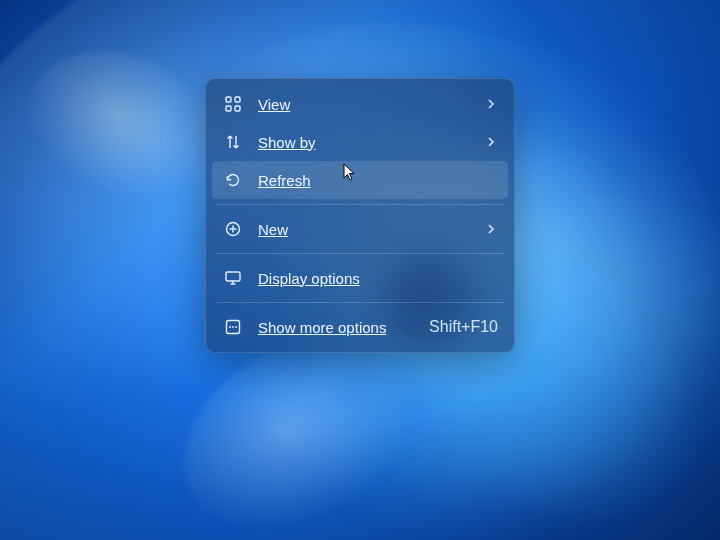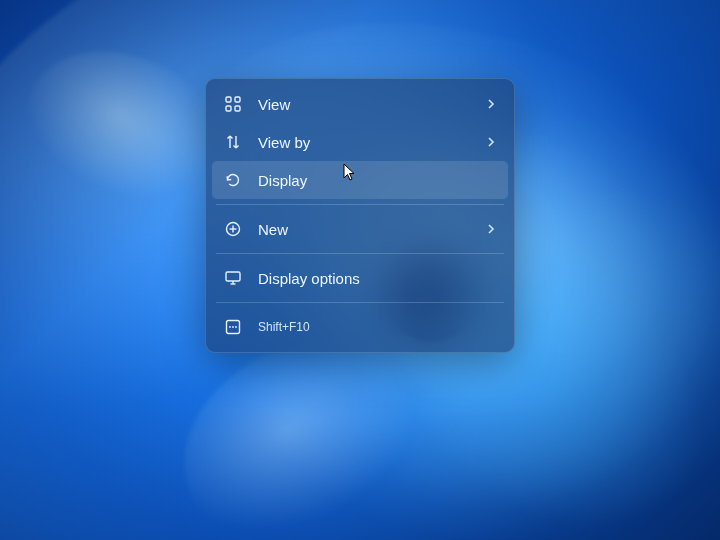--- a/index.html
+++ b/index.html
@@ -73,22 +73,22 @@
     .menu-icon {
       width: 22px;
       height: 22px;
       display: flex;
       align-items: center;
       justify-content: center;
       margin-right: 14px;
       flex-shrink: 0;
     }
     .menu-icon svg { width: 18px; height: 18px; stroke: #e6f1ff; stroke-width: 1.4; fill: none; }
-    .menu-label { flex: 1; }
-    .menu-shortcut { font-size: 12px; color: #d2e4fa; }
+    .menu-label { flex: 1; text-decoration: underline; }
+    .menu-shortcut { font-size: 16px; color: #d2e4fa; }
     .chevron { width: 14px; height: 14px; stroke: #cfe3fb; stroke-width: 1.6; fill: none; }
     .separator {
       height: 1px;
       background: rgba(255,255,255,0.18);
       margin: 5px 4px;
     }
 
     .cursor {
       position: absolute;
       left: 343px;
@@ -127,34 +127,34 @@
       </svg>
   </div>
 
   <div class="menu-item">
     <span class="menu-icon">
       <svg viewBox="0 0 18 18">
           <path d="M6 3 L6 15 M6 3 L3.5 5.5 M6 3 L8.5 5.5"></path>
           <path d="M12 15 L12 3 M12 15 L9.5 12.5 M12 15 L14.5 12.5"></path>
         </svg>
     </span>
-    <span class="menu-label">View by</span>
+    <span class="menu-label">Show by</span>
     <svg class="chevron" viewBox="0 0 14 14">
         <polyline points="5,3 9,7 5,11"></polyline>
       </svg>
   </div>
 
   <div class="menu-item hovered">
     <span class="menu-icon">
       <svg viewBox="0 0 18 18">
           <path d="M3.5 9 a5.5 5.5 0 1 1 1.8 4.1"></path>
           <polyline points="3.2,5.2 3.5,9 7.2,8.5"></polyline>
         </svg>
     </span>
-    <span class="menu-label">Display</span>
+    <span class="menu-label">Refresh</span>
   </div>
 
   <div class="separator"></div>
 
   <div class="menu-item">
     <span class="menu-icon">
       <svg viewBox="0 0 18 18">
           <circle cx="9" cy="9" r="6.5"></circle>
           <line x1="9" y1="5.5" x2="9" y2="12.5"></line>
           <line x1="5.5" y1="9" x2="12.5" y2="9"></line>
@@ -184,20 +184,21 @@
 
   <div class="menu-item">
     <span class="menu-icon">
       <svg viewBox="0 0 18 18">
           <rect x="2.5" y="2.5" width="13" height="13" rx="2"></rect>
           <circle cx="6" cy="9" r="0.9" fill="#e6f1ff" stroke="none"></circle>
           <circle cx="9" cy="9" r="0.9" fill="#e6f1ff" stroke="none"></circle>
           <circle cx="12" cy="9" r="0.9" fill="#e6f1ff" stroke="none"></circle>
         </svg>
     </span>
+    <span class="menu-label">Show more options</span>
     <span class="menu-shortcut">Shift+F10</span>
   </div>
 
 </div>
 
 <div class="cursor">
   <svg viewBox="0 0 14 20">
       <path d="M1 1 L1 15 L4.5 11.5 L7 17 L9 16 L6.5 10.5 L11 10.5 Z" fill="white" stroke="black" stroke-width="1"></path>
     </svg>
 </div>

